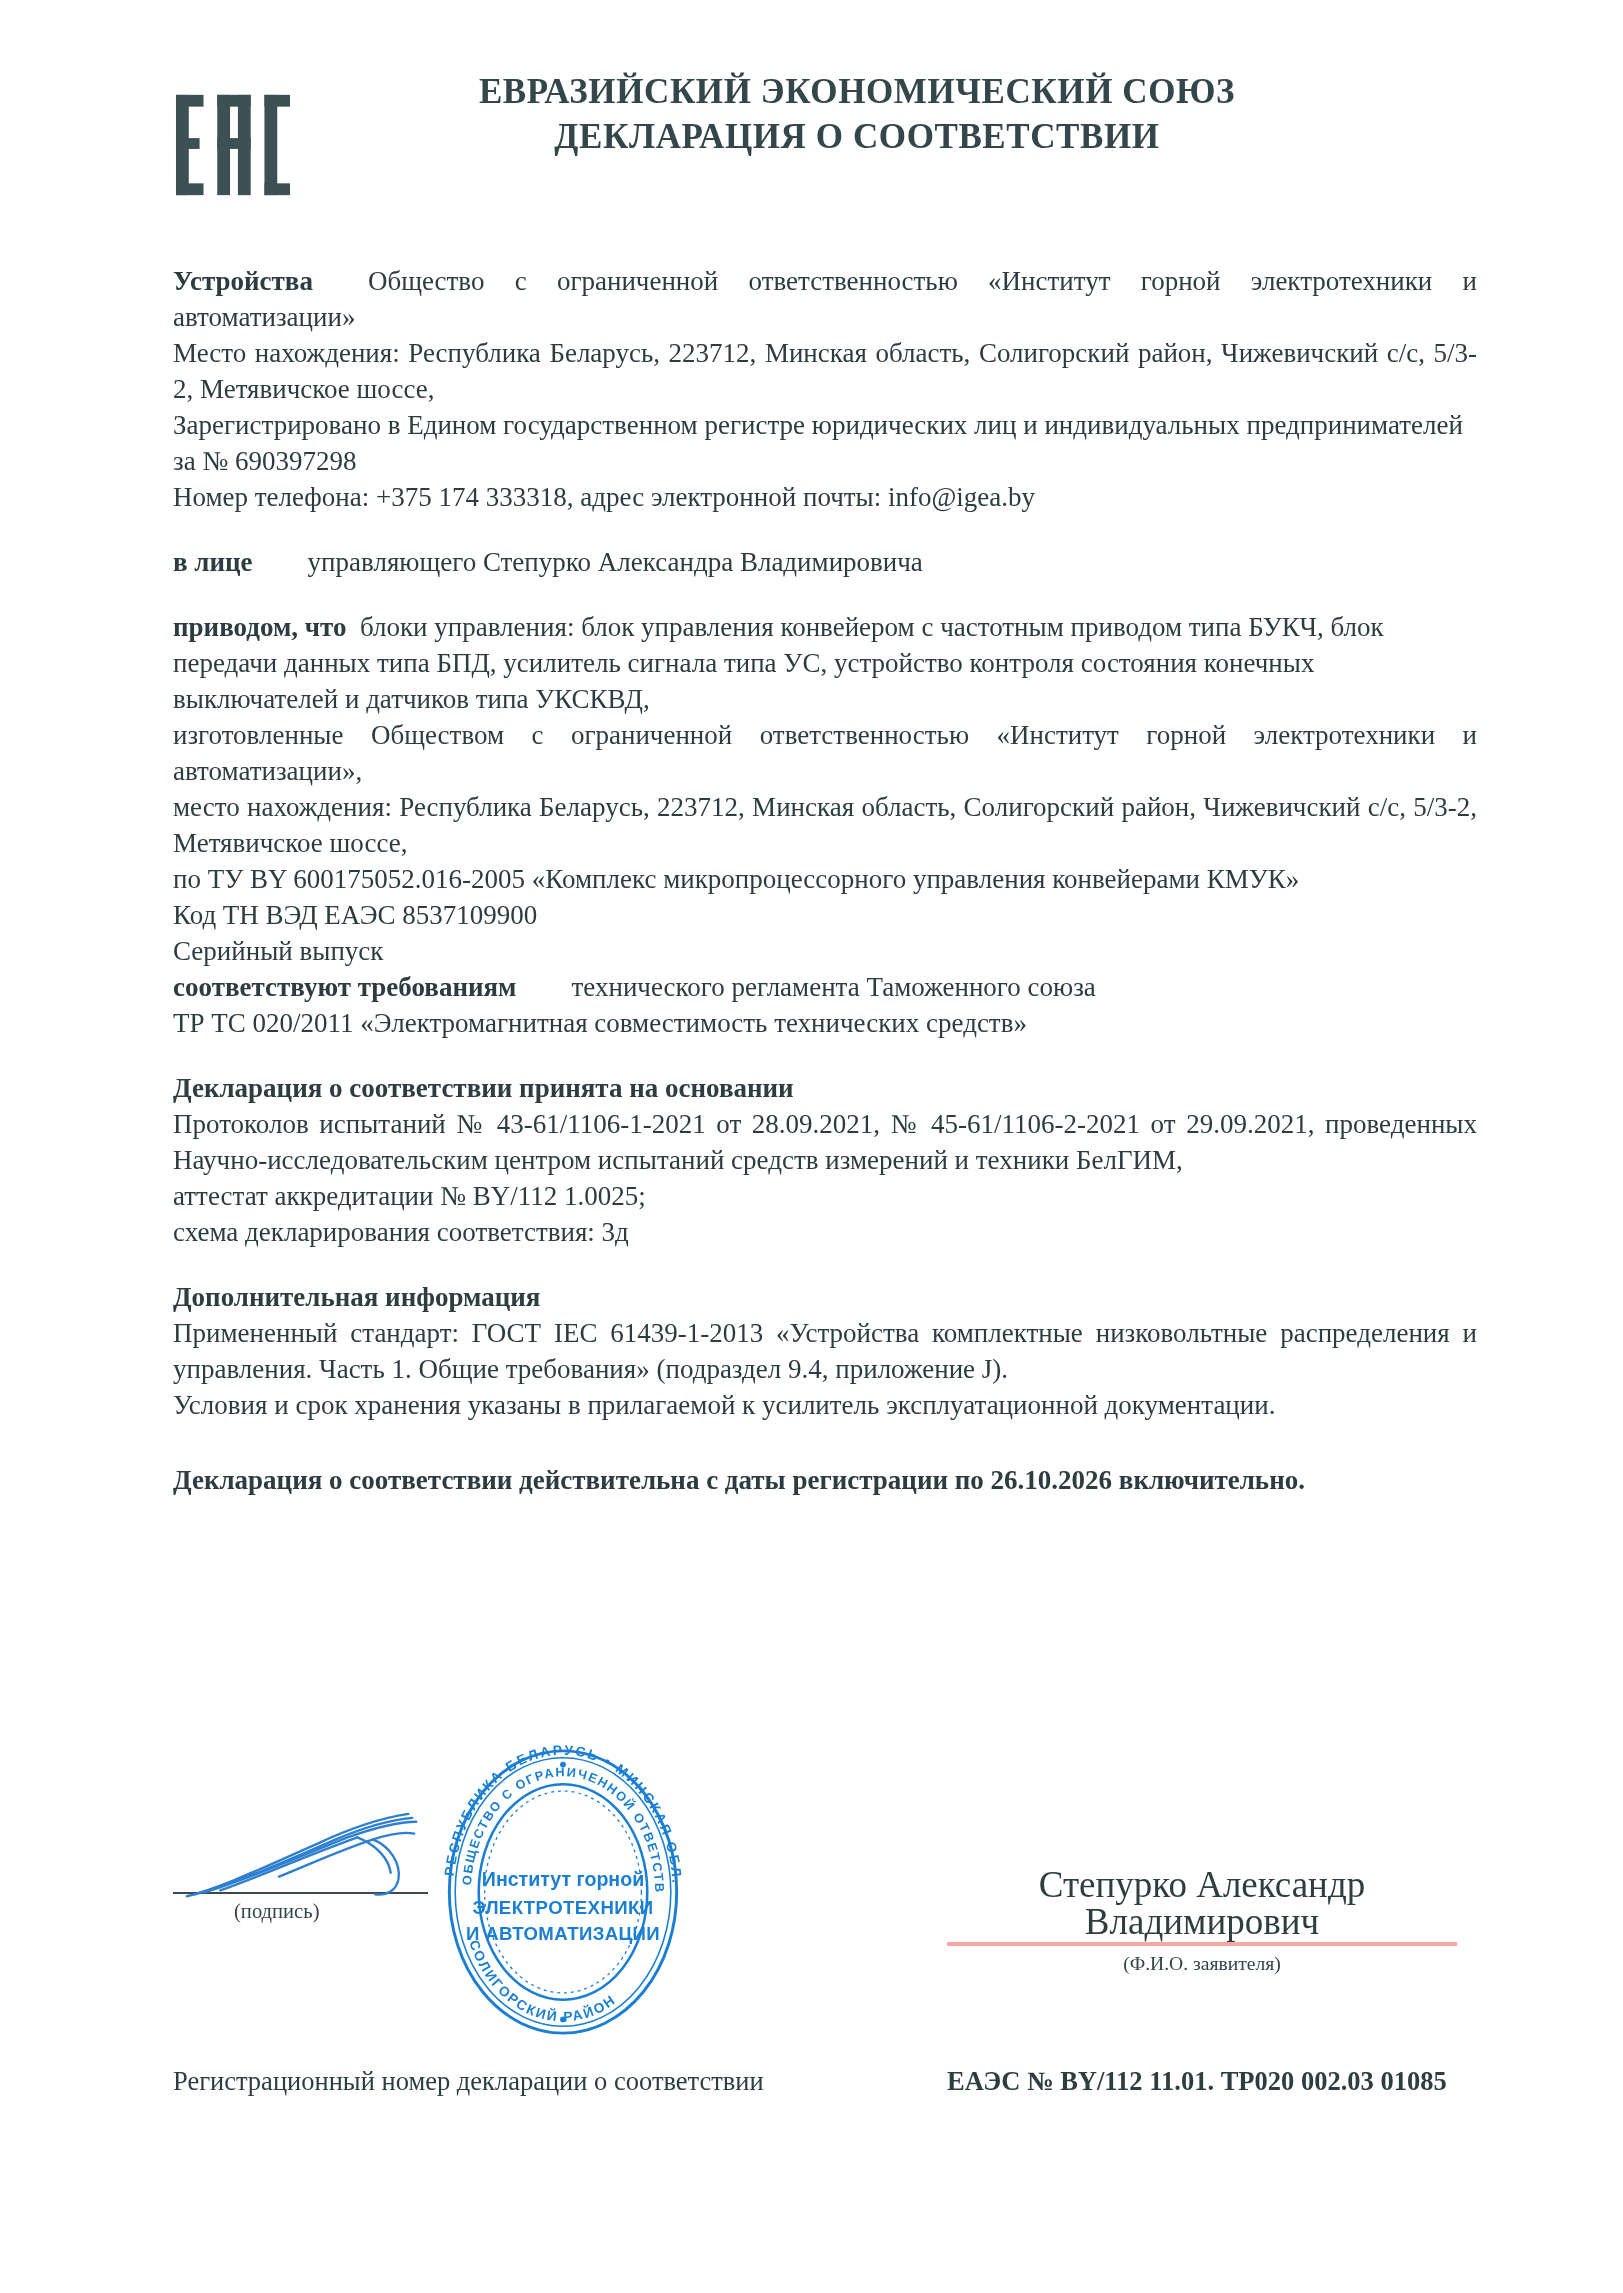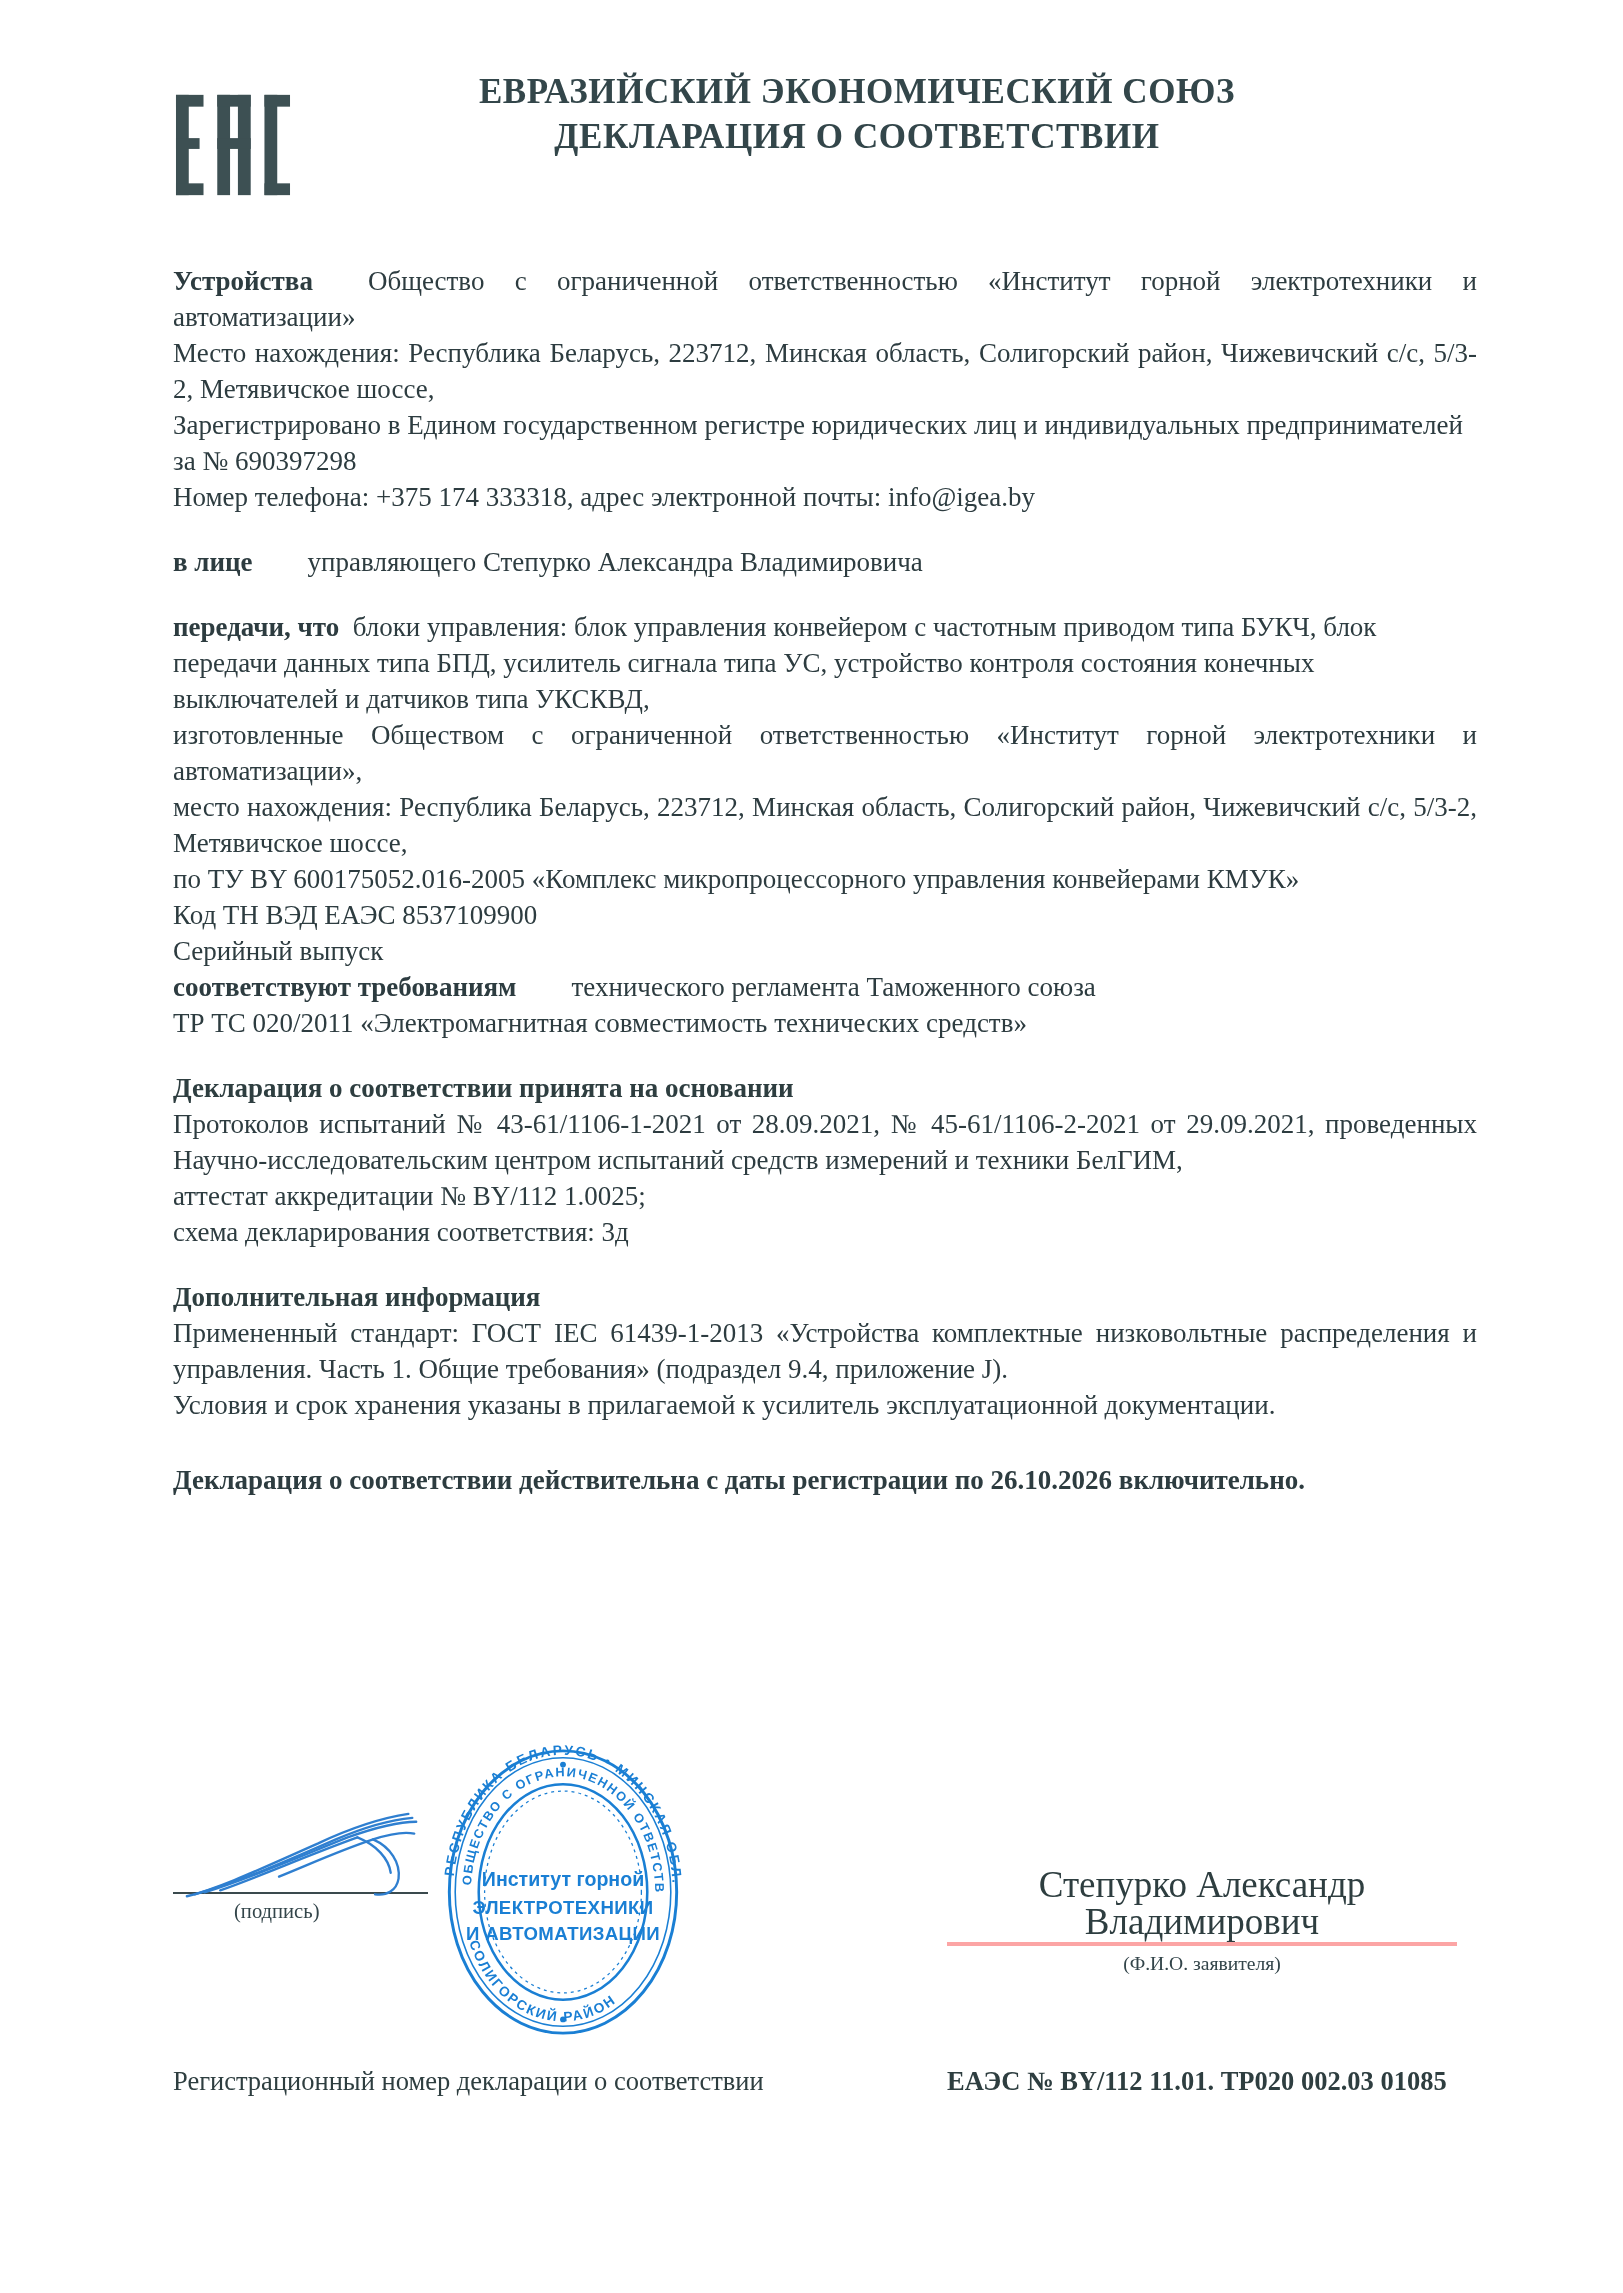--- a/index.html
+++ b/index.html
@@ -225,21 +225,21 @@
 
     <div class="gap-m"></div>
 
     <div class="row">
       <span class="lbl">в лице</span><span class="spacer-tab-lg"></span><span>управляющего Степурко Александра Владимировича</span>
     </div>
 
     <div class="gap-m"></div>
 
     <div class="row">
-      <span class="lbl">передачи, что</span>&nbsp;&nbsp;<span>блоки управления: блок управления конвейером с частотным приводом типа БУКЧ, блок передачи данных типа БПД, усилитель сигнала типа УС, устройство контроля состояния конечных выключателей и датчиков типа УКСКВД,</span>
+      <span class="lbl">приводом, что</span>&nbsp;&nbsp;<span>блоки управления: блок управления конвейером с частотным приводом типа БУКЧ, блок передачи данных типа БПД, усилитель сигнала типа УС, устройство контроля состояния конечных выключателей и датчиков типа УКСКВД,</span>
     </div>
 
     <div class="row just">изготовленные Обществом с ограниченной ответственностью «Институт горной электротехники и автоматизации»,</div>
 
     <div class="row just">место нахождения: Республика Беларусь, 223712, Минская область, Солигорский район, Чижевичский с/с, 5/3-2, Метявичское шоссе,</div>
 
     <div class="row just">по ТУ BY 600175052.016-2005 «Комплекс микропроцессорного управления конвейерами КМУК»</div>
 
     <div class="row">Код ТН ВЭД ЕАЭС 8537109900</div>
 

